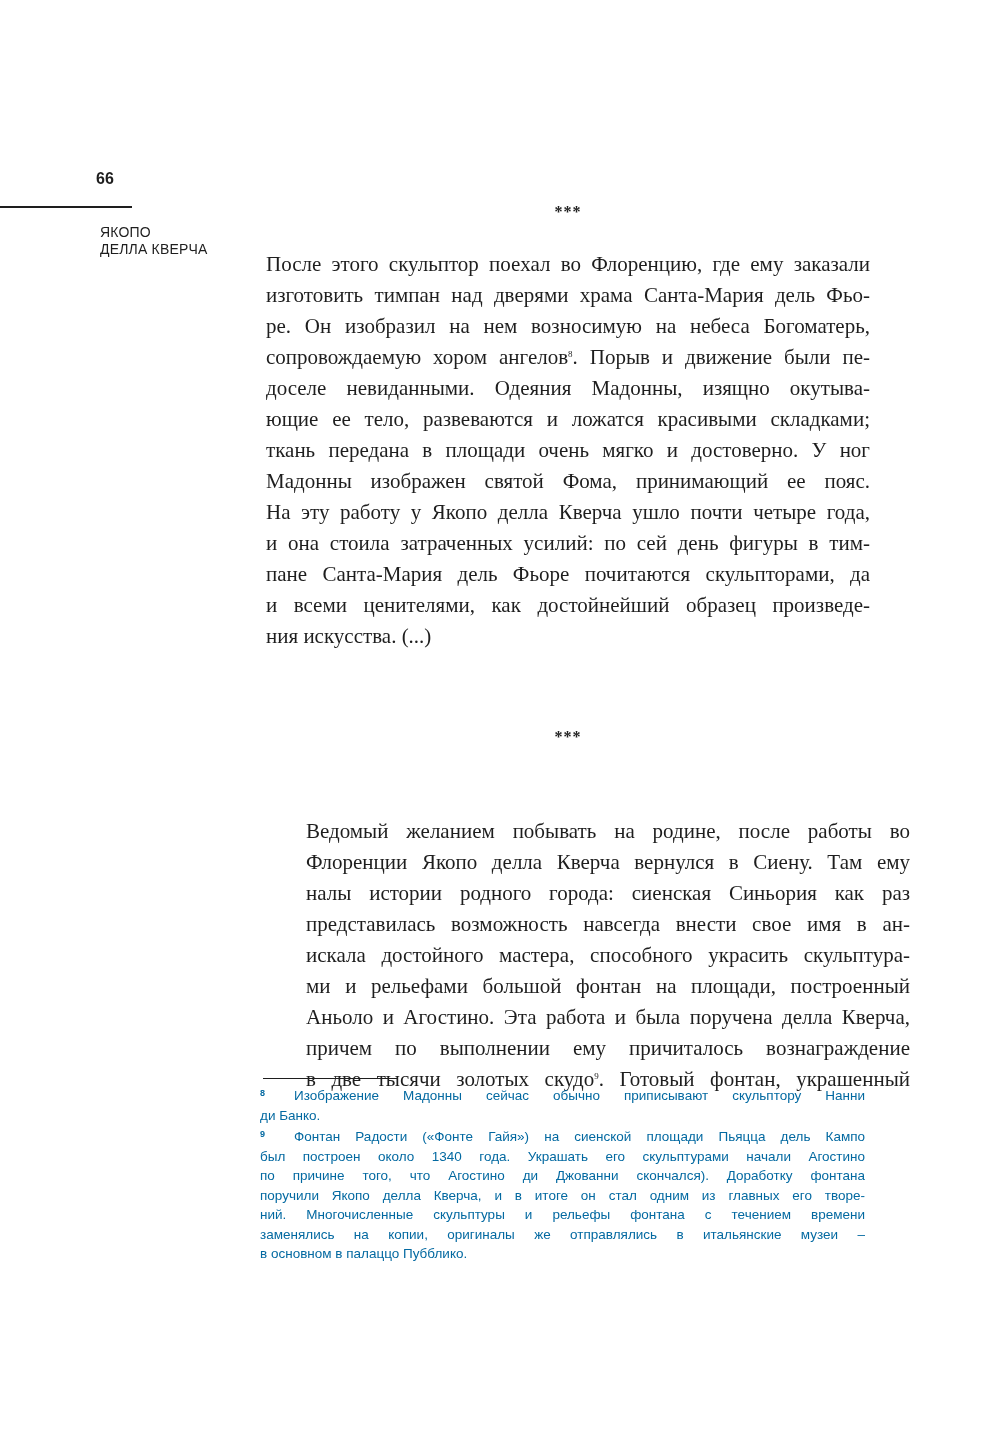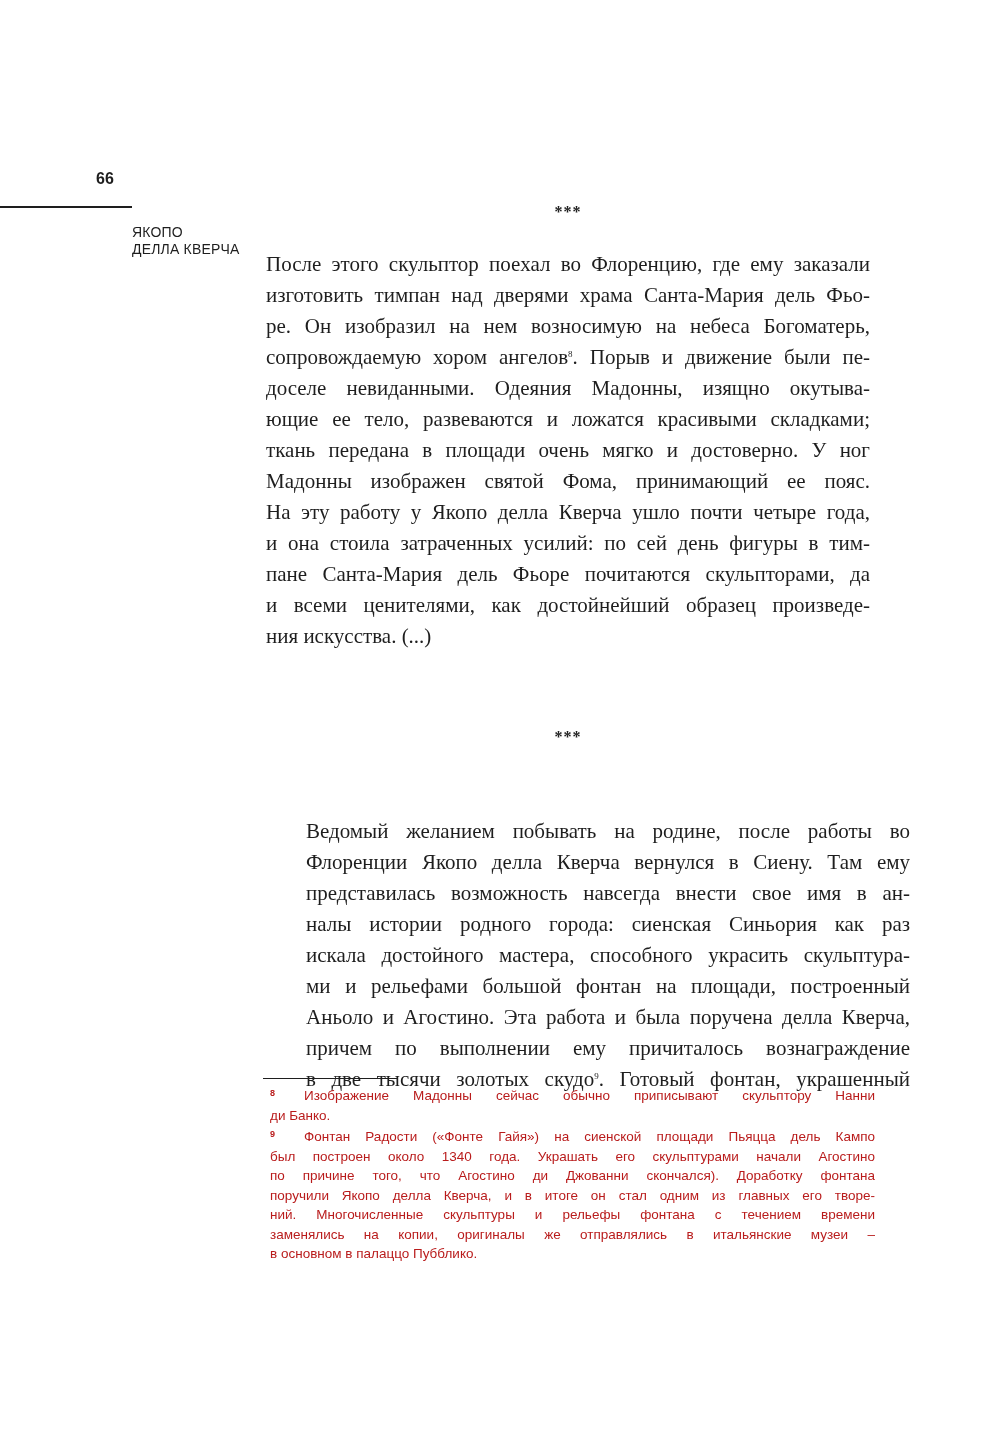--- a/index.html
+++ b/index.html
@@ -10,39 +10,39 @@
     color: #1e1e1e;
   }
   .header-rule {
     position: absolute; left: 0; top: 206px; width: 132px; height: 2px; background: #1e1e1e;
   }
   .running-head {
     position: absolute; left: 100px; top: 224px;
     font-family: "Liberation Sans", sans-serif; font-size: 14px; line-height: 17px;
     color: #1e1e1e; letter-spacing: 0.2px;
   }
-  .running-head div { white-space: nowrap; margin-left: 32px; }
+  .running-head div { white-space: nowrap; }
   .separator {
     position: absolute; left: 266px; width: 604px; text-align: center;
     font-family: "Liberation Serif", serif; font-weight: bold; font-size: 16px; letter-spacing: 1px;
   }
   .para {
     position: absolute; left: 266px; width: 604px;
     font-family: "Liberation Serif", serif; font-size: 21px; line-height: 31px;
     color: #1e1e1e;
   }
   .para div { white-space: nowrap; text-align: justify; text-align-last: justify; }
   .para div.last { text-align-last: left; }
   .fn-rule {
     position: absolute; left: 263px; top: 1078px; width: 135px; height: 1px; background: #1e1e1e;
   }
   .footnotes {
-    position: absolute; left: 270px; top: 1084px; width: 605px;
+    position: absolute; left: 260px; top: 1084px; width: 605px;
     font-family: "Liberation Sans", sans-serif; font-size: 13.5px; line-height: 19.5px;
-    color: #b91c1c;
+    color: #0369a1;
   }
   .footnotes .line { white-space: nowrap; text-align: justify; text-align-last: justify; }
   .footnotes .line.last { text-align-last: left; }
   .fn-marker { display: inline-block; width: 34px; font-size: 9px; vertical-align: 4px; font-weight: bold; }
   sup.ref { font-size: 9px; vertical-align: 7px; line-height: 0; }
 </style>
 </head>
 <body>
 
 <div class="page-number">66</div>
@@ -68,22 +68,22 @@
   <div>пане Санта-Мария дель Фьоре почитаются скульпторами, да</div>
   <div>и всеми ценителями, как достойнейший образец произведе-</div>
   <div class="last">ния искусства. (...)</div>
 </div>
 
 <div class="separator" style="top:728px;">***</div>
 
 <div class="para" style="top:816px;margin-left:40px;">
   <div>Ведомый желанием побывать на родине, после работы во</div>
   <div>Флоренции Якопо делла Кверча вернулся в Сиену. Там ему</div>
+  <div>налы истории родного города: сиенская Синьория как раз</div>
   <div>представилась возможность навсегда внести свое имя в ан-</div>
-  <div>налы истории родного города: сиенская Синьория как раз</div>
   <div>искала достойного мастера, способного украсить скульптура-</div>
   <div>ми и рельефами большой фонтан на площади, построенный</div>
   <div>Аньоло и Агостино. Эта работа и была поручена делла Кверча,</div>
   <div>причем по выполнении ему причиталось вознаграждение</div>
   <div><span>в две тысячи золотых скудо</span><sup class="ref">9</sup><span>. Готовый фонтан, украшенный</span></div>
 </div>
 
 <div class="fn-rule"></div>
 
 <div class="footnotes">

